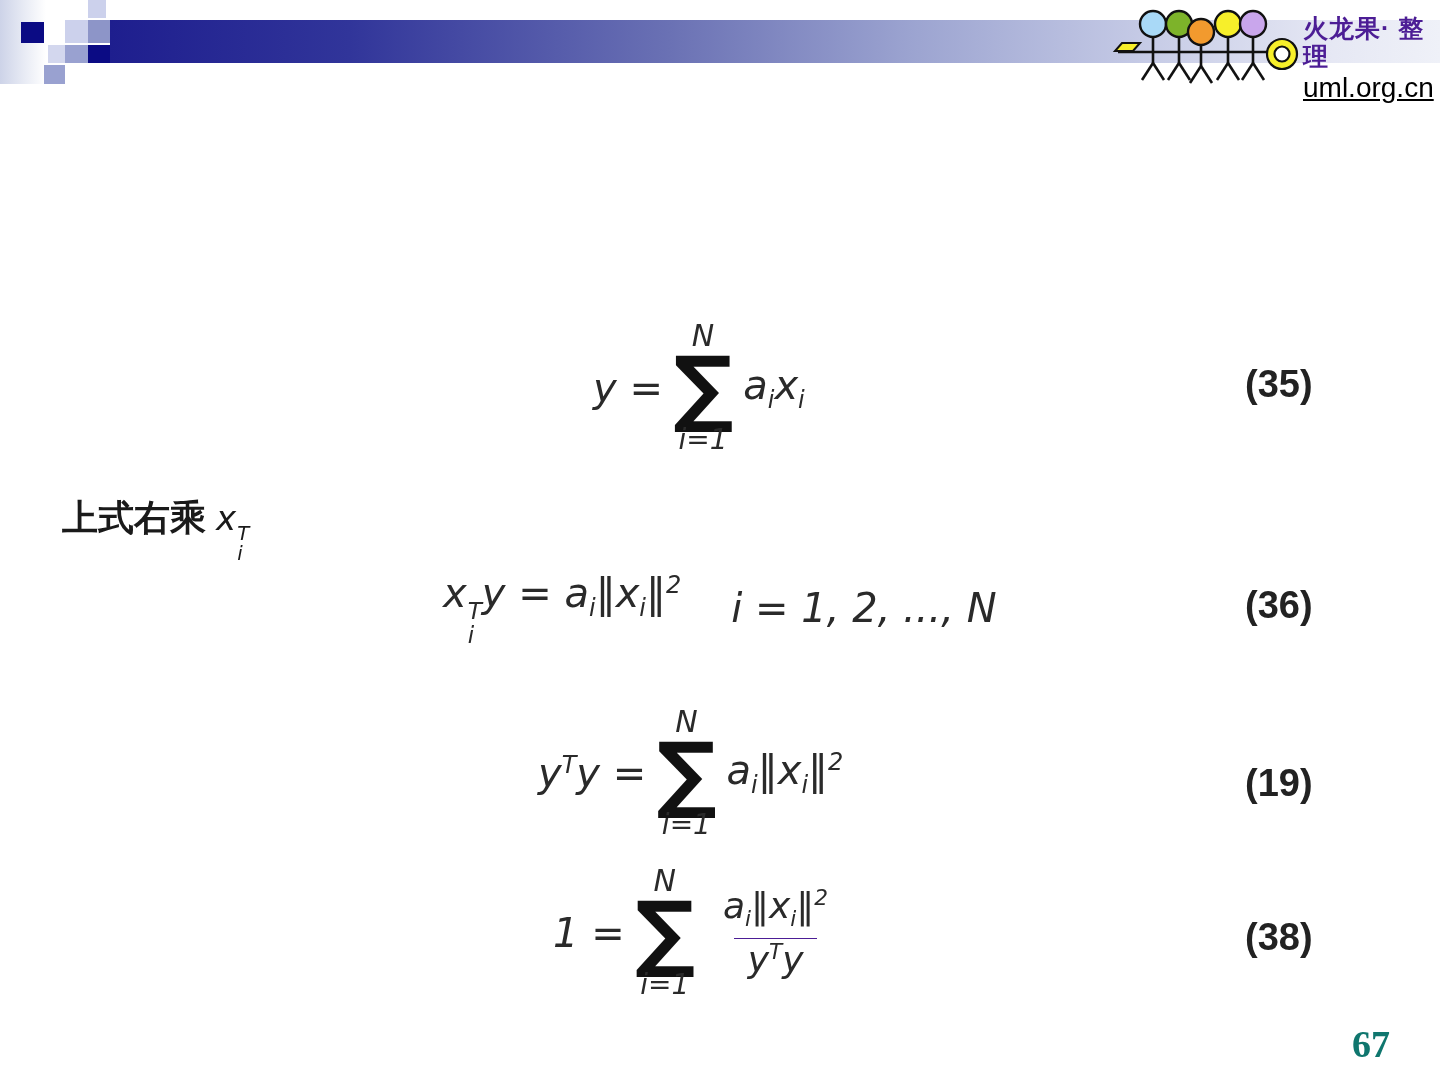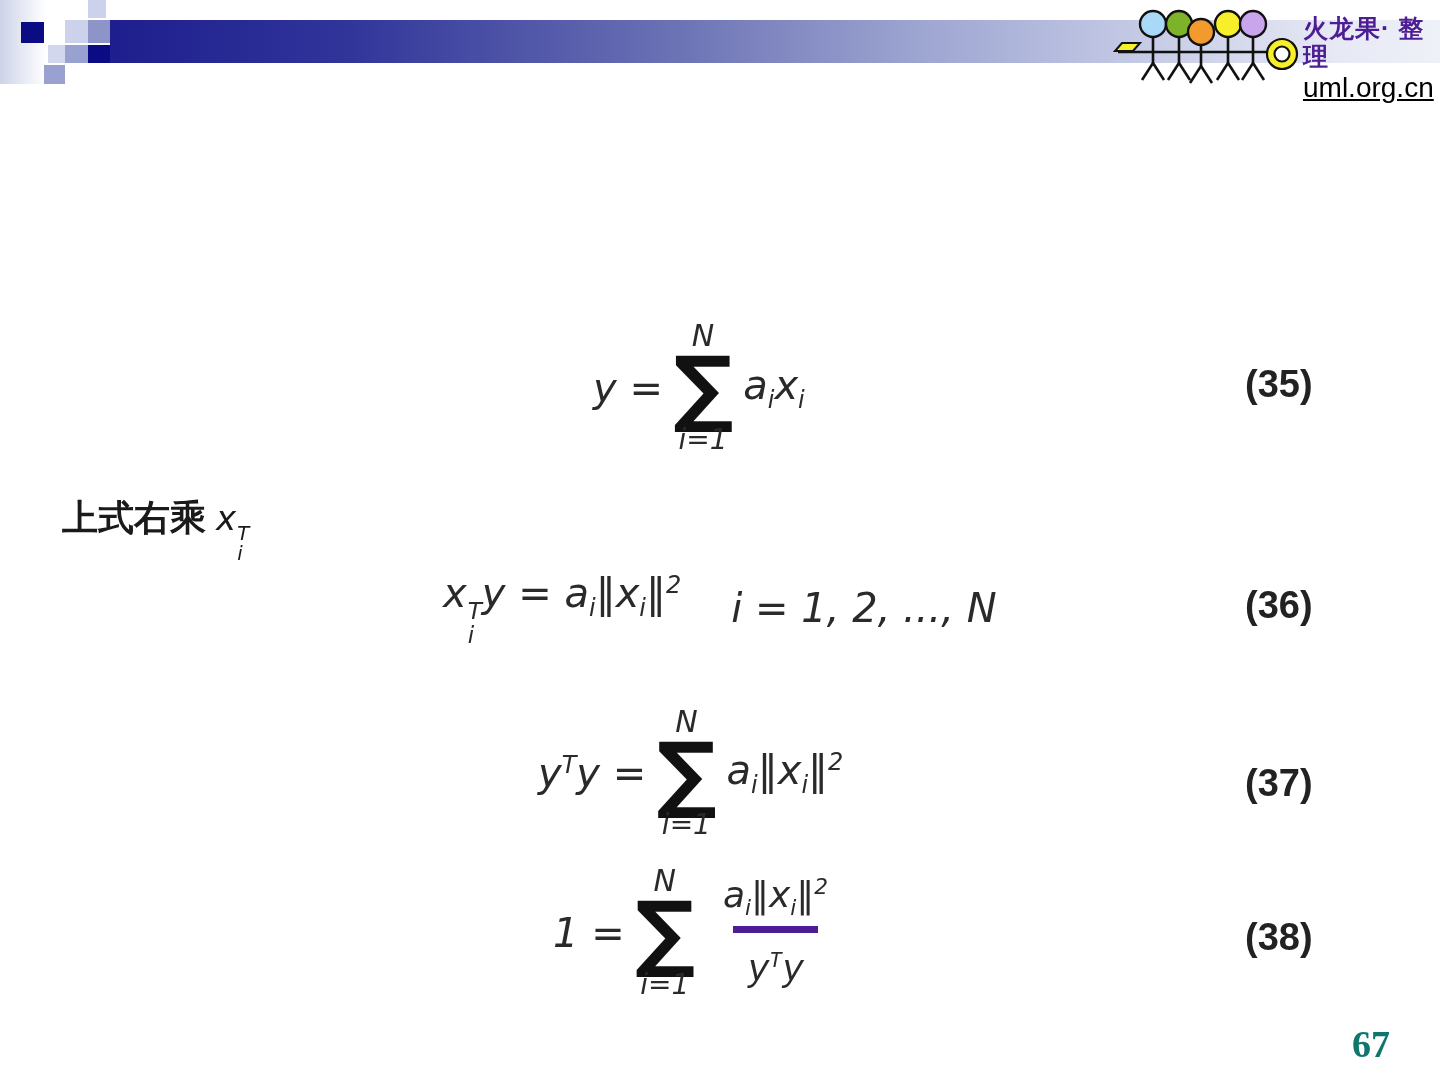--- a/index.html
+++ b/index.html
@@ -53,21 +53,21 @@
   .eq-row sub{font-size:60%;}
   .bars{font-style:normal;font-weight:normal;}
   .stk{display:inline-flex;flex-direction:column;align-items:flex-start;
     font-size:58%;line-height:1.02;vertical-align:-0.52em;font-style:italic;margin-left:1px;}
   .sum{display:inline-flex;flex-direction:column;align-items:center;margin:0 10px;line-height:1;}
   .sum-upper{font-size:30px;font-style:italic;margin-bottom:2px;}
   .sigma{font-size:84px;line-height:0.82;font-style:normal;font-weight:bold;color:#111;}
   .sum-lower{font-size:28px;margin-top:4px;}
   .frac{display:inline-flex;flex-direction:column;align-items:center;margin-left:10px;font-size:36px;}
   .frac-num{padding:0 8px 6px 8px;}
-  .frac-den{border-top:7px solid #4c1d95;padding:16px 14px 0 14px;font-family:Liberation Mono, monospace;}
+  .frac-den{border-top:1px solid #4c1d95;padding:0 14px 0 14px;}
   .cond{margin-left:50px;}
   .eq-num{position:absolute;left:1245px;
     font-family:"Liberation Sans",sans-serif;font-style:normal;
     font-size:38px;color:#222;font-weight:bold;}
   .page-num{
     position:absolute;left:1352px;top:1022px;
     font-family:"Liberation Serif",serif;font-weight:bold;font-size:38px;color:#0f766e;
   }
 </style>
 </head>
@@ -155,21 +155,21 @@
 
   <div class="eq-row" style="left:538px;top:703px;height:140px;">
     <span>y<sup>T</sup>y =</span>
     <span class="sum">
       <span class="sum-upper">N</span>
       <span class="sigma">∑</span>
       <span class="sum-lower">i=1</span>
     </span>
     <span>a<sub>i</sub><span class="bars">‖</span>x<sub>i</sub><span class="bars">‖</span><sup>2</sup></span>
   </div>
-  <div class="eq-num" style="top:762px;">(37)</div>
+  <div class="eq-num" style="top:762px;">(19)</div>
 
   <div class="eq-row" style="left:553px;top:855px;height:155px;">
     <span>1 =</span>
     <span class="sum">
       <span class="sum-upper">N</span>
       <span class="sigma">∑</span>
       <span class="sum-lower">i=1</span>
     </span>
     <span class="frac">
       <span class="frac-num">a<sub>i</sub><span class="bars">‖</span>x<sub>i</sub><span class="bars">‖</span><sup>2</sup></span>

